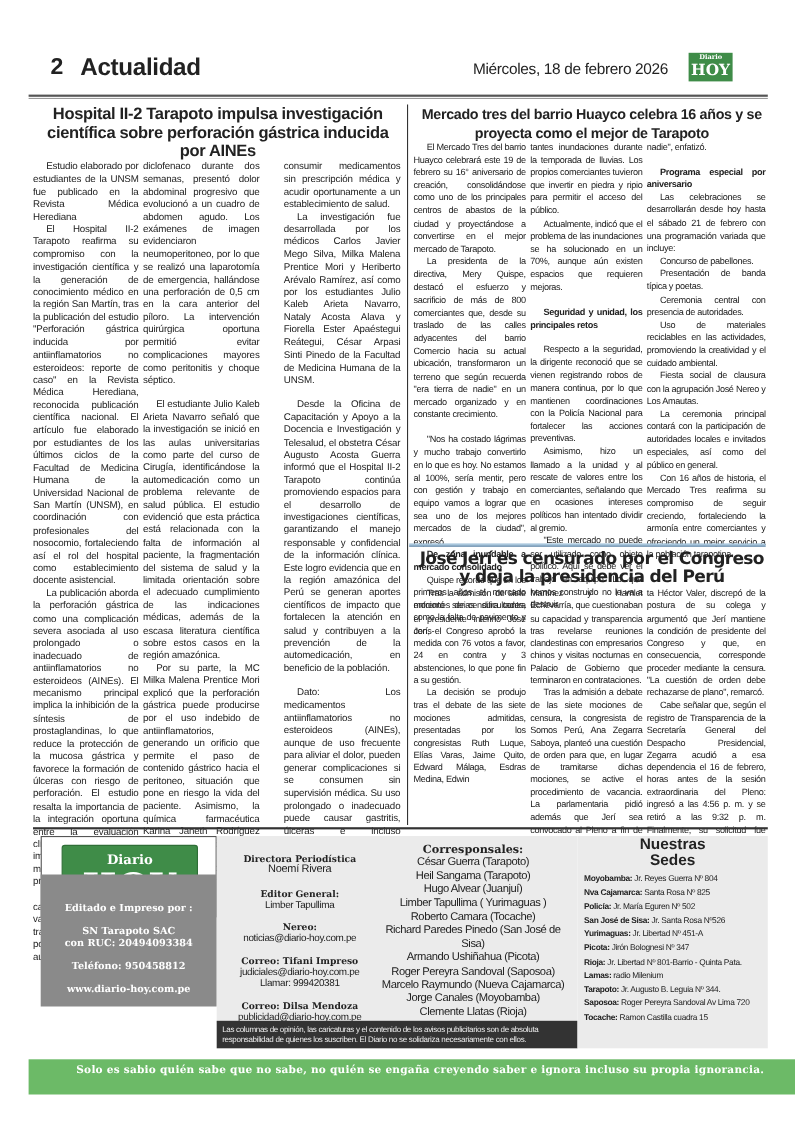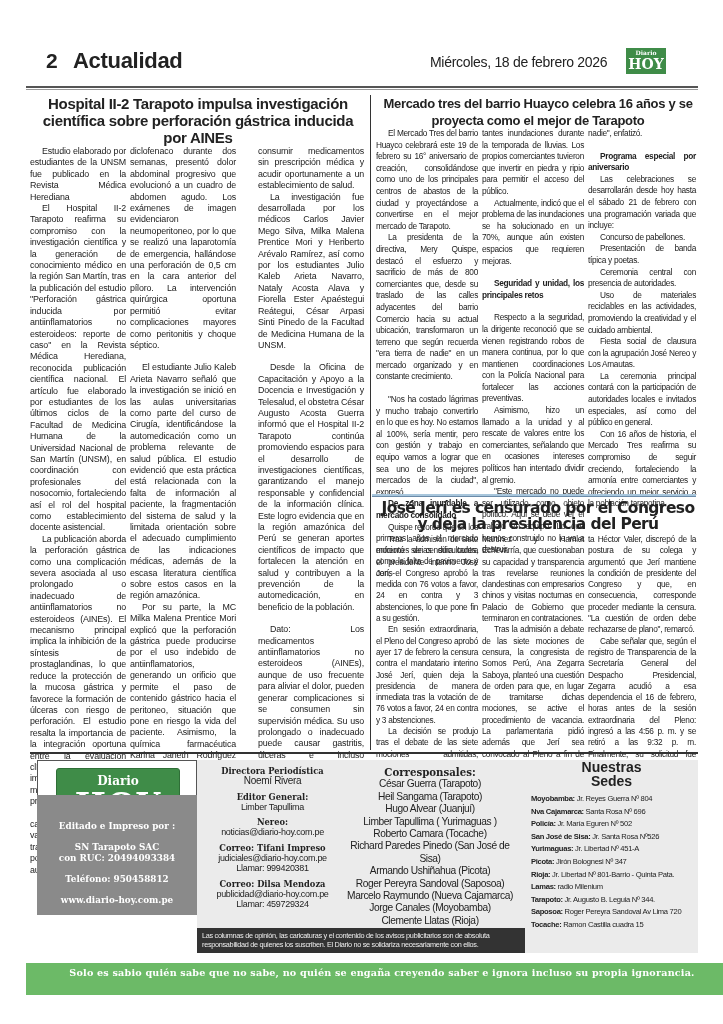--- a/index.html
+++ b/index.html
@@ -38,21 +38,21 @@
   .ft-logo-box { position: absolute; left: 37px; top: 760px; width: 160px; height: 74px; background: #fff; border: 1px solid #555; }
   .ft-logo { position: absolute; left: 32px; top: 7px; width: 124px; height: 60px; left: 18px; background: #3f8c48; border-radius: 3px; color: #fff; text-align: center; font-family: "DejaVu Serif", serif; border: 1px solid #2f6e37; }
   .ft-logo .small { display: block; font-size: 12px; font-weight: bold; line-height: 16px; margin-top: 4px; }
   .ft-logo .big { display: block; font-size: 33px; font-weight: bold; line-height: 34px; letter-spacing: 1px; }
   .ft-gray { position: absolute; left: 37px; top: 795px; width: 160px; height: 120px; background: #8a8a8a; color: #fff; text-align: center; font-family: "DejaVu Serif", serif; font-weight: bold; font-size: 8.8px; line-height: 11px; padding-top: 26px; }
   .ft-gray div { margin-bottom: 10px; }
   .ft-mid { position: absolute; left: 197px; top: 760px; width: 328px; height: 170px; background: #ebebeb; }
   .ft-staff { position: absolute; left: 205px; top: 766px; width: 135px; text-align: center; font-size: 8.5px; line-height: 10.3px; color: #222; }
   .ft-staff .lbl { font-weight: bold; font-family: "DejaVu Serif", serif; font-size: 8.3px; }
   .ft-staff .val { font-size: 9px; letter-spacing: -0.3px; }
-  .ft-staff .blk { margin-bottom: 5px; }
+  .ft-staff .blk { margin-bottom: 5px; margin-top: 10px; }
   .ft-corr { position: absolute; left: 340px; top: 766px; width: 180px; text-align: center; color: #222; font-size: 10.2px; line-height: 12.4px; letter-spacing: -0.4px; }
   .ft-corr .lbl { font-weight: bold; font-family: "DejaVu Serif", serif; font-size: 10.2px; letter-spacing: 0; }
   .ft-disclaimer { position: absolute; left: 197px; top: 928px; width: 328px; height: 25px; background: #333; color: #eee; font-size: 7.3px; line-height: 9.4px; padding: 3px 5px; letter-spacing: -0.3px; }
   .ft-sedes { position: absolute; left: 525px; top: 760px; width: 173px; height: 193px; background: #ebebeb; }
   .ft-sedes-title { position: absolute; left: 525px; top: 760px; width: 173px; text-align: center; font-weight: bold; font-size: 14px; line-height: 14px; color: #222; }
   .ft-sedes-list { position: absolute; left: 531px; top: 793px; width: 170px; font-size: 7.6px; line-height: 12.6px; color: #222; letter-spacing: -0.3px; }
   .ft-sedes-list .city { font-weight: bold; }
   .ft-quote { position: absolute; left: 26px; top: 963px; width: 712px; height: 32px; background: #6cba67; color: #fff; text-align: center; font-family: "DejaVu Serif", serif; font-weight: bold; font-size: 9.6px; line-height: 12px; padding-top: 4px; letter-spacing: 0.2px; }
 </style>
 </head>
@@ -116,21 +116,20 @@
   <p>Fiesta social de clausura con la agrupación José Nereo y Los Amautas.</p>
   <p>La ceremonia principal contará con la participación de autoridades locales e invitados especiales, así como del público en general.</p>
   <p>Con 16 años de historia, el Mercado Tres reafirma su compromiso de seguir creciendo, fortaleciendo la armonía entre comerciantes y ofreciendo un mejor servicio a la población tarapotina.</p>
 </div>
 
 <div class="blue-rule"></div>
 
 <div class="headline a3-head">José Jerí es censurado por el Congreso y deja la presidencia del Perú</div>
 <div class="col a3" style="left:376px; top:534px; width:102px;">
   <p>Tras la admisión de siete mociones de censura contra el presidente interino José Jerí, el Congreso aprobó la medida con 76 votos a favor, 24 en contra y 3 abstenciones, lo que pone fin a su gestión.</p>
-  <p>En sesión extraordinaria, el Pleno del Congreso aprobó ayer 17 de febrero la censura contra el mandatario interino José Jerí, quien deja la presidencia de manera inmediata tras la votación de 76 votos a favor, 24 en contra y 3 abstenciones.</p>
   <p>La decisión se produjo tras el debate de las siete mociones admitidas, presentadas por los congresistas Ruth Luque, Elías Varas, Jaime Quito, Edward Málaga, Esdras Medina, Edwin</p>
 </div>
 <div class="col a3" style="left:482px; top:534px; width:102px;">
   <p style="text-indent:0">Martínez y Hamlet Echevarría, que cuestionaban su capacidad y transparencia tras revelarse reuniones clandestinas con empresarios chinos y visitas nocturnas en Palacio de Gobierno que terminaron en contrataciones.</p>
   <p>Tras la admisión a debate de las siete mociones de censura, la congresista de Somos Perú, Ana Zegarra Saboya, planteó una cuestión de orden para que, en lugar de tramitarse dichas mociones, se active el procedimiento de vacancia. La parlamentaria pidió además que Jerí sea convocado al Pleno a fin de ejercer su derecho a la defensa.</p>
   <p>Sin embargo, el congresis-</p>
 </div>
 <div class="col a3" style="left:588px; top:534px; width:108px;">
   <p style="text-indent:0">ta Héctor Valer, discrepó de la postura de su colega y argumentó que Jerí mantiene la condición de presidente del Congreso y que, en consecuencia, corresponde proceder mediante la censura. "La cuestión de orden debe rechazarse de plano", remarcó.</p>
   <p>Cabe señalar que, según el registro de Transparencia de la Secretaría General del Despacho Presidencial, Zegarra acudió a esa dependencia el 16 de febrero, horas antes de la sesión extraordinaria del Pleno: ingresó a las 4:56 p. m. y se retiró a las 9:32 p. m. Finalmente, su solicitud fue rechazada con 71 votos en contra y se procedió a iniciar el debate.</p>
@@ -197,21 +196,21 @@
 
 <div class="ft-disclaimer">Las columnas de opinión, las caricaturas y el contenido de los avisos publicitarios son de absoluta responsabilidad de quienes los suscriben. El Diario no se solidariza necesariamente con ellos.</div>
 
 <div class="ft-sedes"></div>
 <div class="ft-sedes-title">
   <div>Nuestras</div>
   <div>Sedes</div>
 </div>
 <div class="ft-sedes-list">
   <div><span class="city">Moyobamba:</span><span> Jr. Reyes Guerra Nº 804</span></div>
-  <div><span class="city">Nva Cajamarca:</span><span> Santa Rosa Nº 696</span></div>
+  <div><span class="city">Nva Cajamarca:</span><span> Santa Rosa Nº 825</span></div>
   <div><span class="city">Policía:</span><span> Jr. María Eguren Nº 502</span></div>
   <div><span class="city">San José de Sisa:</span><span> Jr. Santa Rosa Nº526</span></div>
   <div><span class="city">Yurimaguas:</span><span> Jr. Libertad Nº 451-A</span></div>
   <div><span class="city">Picota:</span><span> Jirón Bolognesi Nº 347</span></div>
   <div><span class="city">Rioja:</span><span>  Jr. Libertad Nº 801-Barrio  - Quinta Pata.</span></div>
   <div><span class="city">Lamas:</span><span> radio Milenium</span></div>
   <div><span class="city">Tarapoto:</span><span> Jr. Augusto B. Leguia Nº 344.</span></div>
   <div><span class="city">Saposoa:</span><span> Roger Pereyra Sandoval Av  Lima 720</span></div>
   <div><span class="city">Tocache:</span><span> Ramon Castilla cuadra  15</span></div>
 </div>

